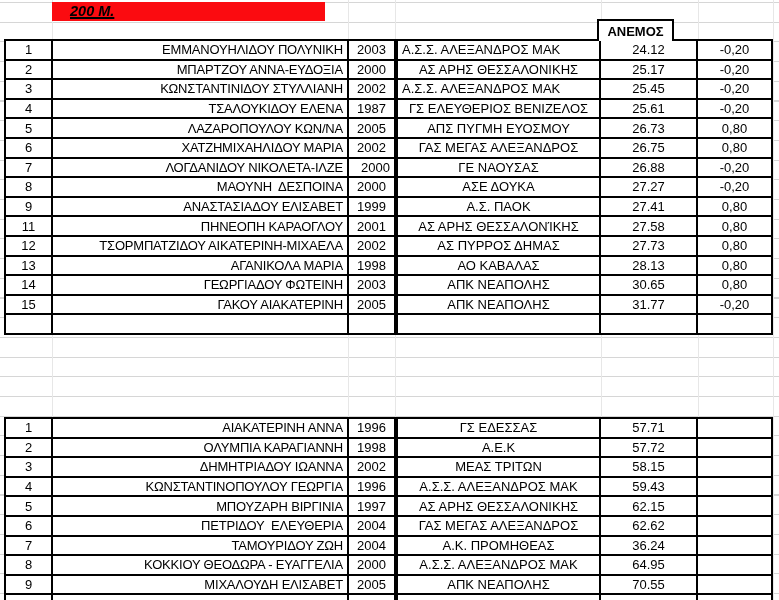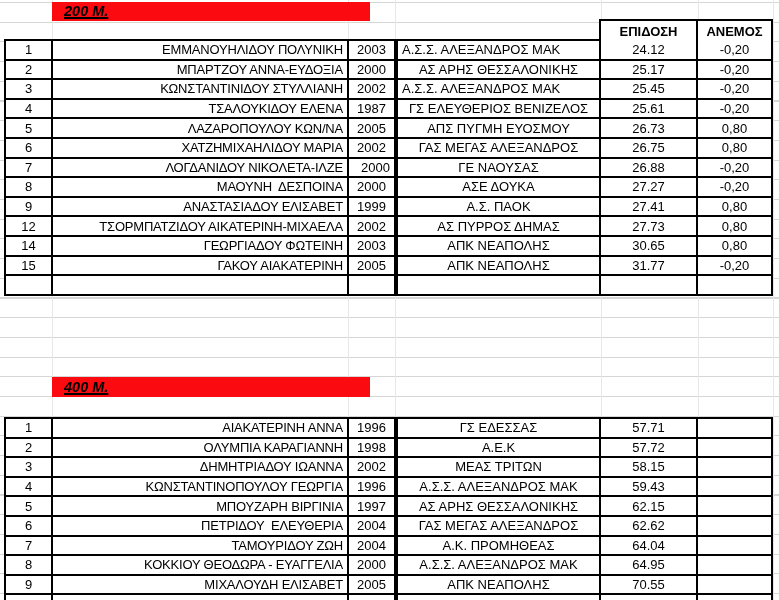--- a/index.html
+++ b/index.html
@@ -11,23 +11,23 @@
   .hgrid {
     position:absolute; left:0; top:2px; width:779px; height:598px; z-index:0;
     background-image:repeating-linear-gradient(to bottom,
       var(--gridline-h) 0px, var(--gridline-h) 1px, transparent 1px, transparent 19.7px);
   }
   .vline { position:absolute; top:0; width:1px; height:600px; background:var(--gridline-v); z-index:0; }
   .vl1{left:52px}.vl2{left:348px}.vl3{left:395px}.vl4{left:601px}.vl5{left:698px}.vl6{left:773px}
 
   
   .banner {
-    position:absolute; left:52px; width:318px; height:20px; z-index:2;
+    position:absolute; left:52px; width:273px; height:20px; z-index:2;
     background:var(--banner-red); display:flex; align-items:center;
-    padding-left:12px; box-sizing:border-box;
+    padding-left:18px; box-sizing:border-box;
   }
   .banner.b200 { top:2px; height:19px; }
   .banner.b400 { top:377px; }
   .banner-title {
     font-weight:bold; font-style:italic; text-decoration:underline;
     text-decoration-thickness:2px; font-size:14.5px; line-height:1;
   }
 
   
   .col-headers { position:absolute; left:599px; top:19px; display:flex; z-index:3; }
@@ -70,21 +70,20 @@
   <div class="vline vl3"></div>
   <div class="vline vl4"></div>
   <div class="vline vl5"></div>
   <div class="vline vl6"></div>
 
   <div class="banner b200">
     <span class="banner-title">200 Μ.</span>
   </div>
 
   <div class="col-headers">
-    <div class="hdr-cell hdr-perf">ΕΠΙΔΟΣΗ</div>
     <div class="hdr-cell hdr-wind">ΑΝΕΜΟΣ</div>
   </div>
 
   <table class="results t200">
     <colgroup>
       <col style="width:49px">
         <col style="width:296px">
         <col style="width:47px">
       <col style="width:205px">
         <col style="width:97px">
@@ -157,28 +156,44 @@
         </tr>
         <tr>
           <td class="col-rank">9</td>
           <td class="col-name">ΑΝΑΣΤΑΣΙΑΔΟΥ ΕΛΙΣΑΒΕΤ</td>
           <td class="col-year">1999</td>
           <td class="col-club">Α.Σ. ΠΑΟΚ</td>
           <td class="col-mark">27.41</td>
           <td class="col-wind">0,80</td>
         </tr>
         <tr>
+          <td class="col-rank">11</td>
+          <td class="col-name">ΠΗΝΕΟΠΗ ΚΑΡΑΟΓΛΟΥ</td>
+          <td class="col-year">2001</td>
+          <td class="col-club">ΑΣ ΑΡΗΣ ΘΕΣΣΑΛΟΝΊΚΗΣ</td>
+          <td class="col-mark">27.58</td>
+          <td class="col-wind">0,80</td>
+        </tr>
+        <tr>
           <td class="col-rank">12</td>
           <td class="col-name">ΤΣΟΡΜΠΑΤΖΙΔΟΥ ΑΙΚΑΤΕΡΙΝΗ-ΜΙΧΑΕΛΑ</td>
           <td class="col-year">2002</td>
           <td class="col-club">ΑΣ ΠΥΡΡΟΣ ΔΗΜΑΣ</td>
           <td class="col-mark">27.73</td>
           <td class="col-wind">0,80</td>
         </tr>
         <tr>
+          <td class="col-rank">13</td>
+          <td class="col-name">ΑΓΑΝΙΚΟΛΑ ΜΑΡΙΑ</td>
+          <td class="col-year">1998</td>
+          <td class="col-club">ΑΟ ΚΑΒΑΛΑΣ</td>
+          <td class="col-mark">28.13</td>
+          <td class="col-wind">0,80</td>
+        </tr>
+        <tr>
           <td class="col-rank">14</td>
           <td class="col-name">ΓΕΩΡΓΙΑΔΟΥ ΦΩΤΕΙΝΗ</td>
           <td class="col-year">2003</td>
           <td class="col-club">ΑΠΚ ΝΕΑΠΟΛΗΣ</td>
           <td class="col-mark">30.65</td>
           <td class="col-wind">0,80</td>
         </tr>
         <tr>
           <td class="col-rank">15</td>
           <td class="col-name">ΓΑΚΟΥ ΑΙΑΚΑΤΕΡΙΝΗ</td>
@@ -191,23 +206,20 @@
           <td class="col-rank"></td>
           <td class="col-name"></td>
           <td class="col-year"></td>
           <td class="col-club"></td>
           <td class="col-mark"></td>
           <td class="col-wind"></td>
         </tr>
       </tbody>
   </table>
 
-  <div class="banner b400">
-    <span class="banner-title">400 Μ.</span>
-  </div>
 
   <table class="results t400">
     <colgroup>
       <col style="width:49px">
         <col style="width:296px">
         <col style="width:47px">
       <col style="width:205px">
         <col style="width:97px">
         <col style="width:75px">
     </colgroup>
@@ -258,21 +270,21 @@
           <td class="col-year">2004</td>
           <td class="col-club">ΓΑΣ ΜΕΓΑΣ ΑΛΕΞΑΝΔΡΟΣ</td>
           <td class="col-mark">62.62</td>
           <td class="col-wind"></td>
         </tr>
         <tr>
           <td class="col-rank">7</td>
           <td class="col-name">ΤΑΜΟΥΡΙΔΟΥ ΖΩΗ</td>
           <td class="col-year">2004</td>
           <td class="col-club">Α.Κ. ΠΡΟΜΗΘΕΑΣ</td>
-          <td class="col-mark">64.04</td>
+          <td class="col-mark">36.24</td>
           <td class="col-wind"></td>
         </tr>
         <tr>
           <td class="col-rank">8</td>
           <td class="col-name">ΚΟΚΚΙΟΥ ΘΕΟΔΩΡΑ - ΕΥΑΓΓΕΛΙΑ</td>
           <td class="col-year">2000</td>
           <td class="col-club">Α.Σ.Σ. ΑΛΕΞΑΝΔΡΟΣ ΜΑΚ</td>
           <td class="col-mark">64.95</td>
           <td class="col-wind"></td>
         </tr>

